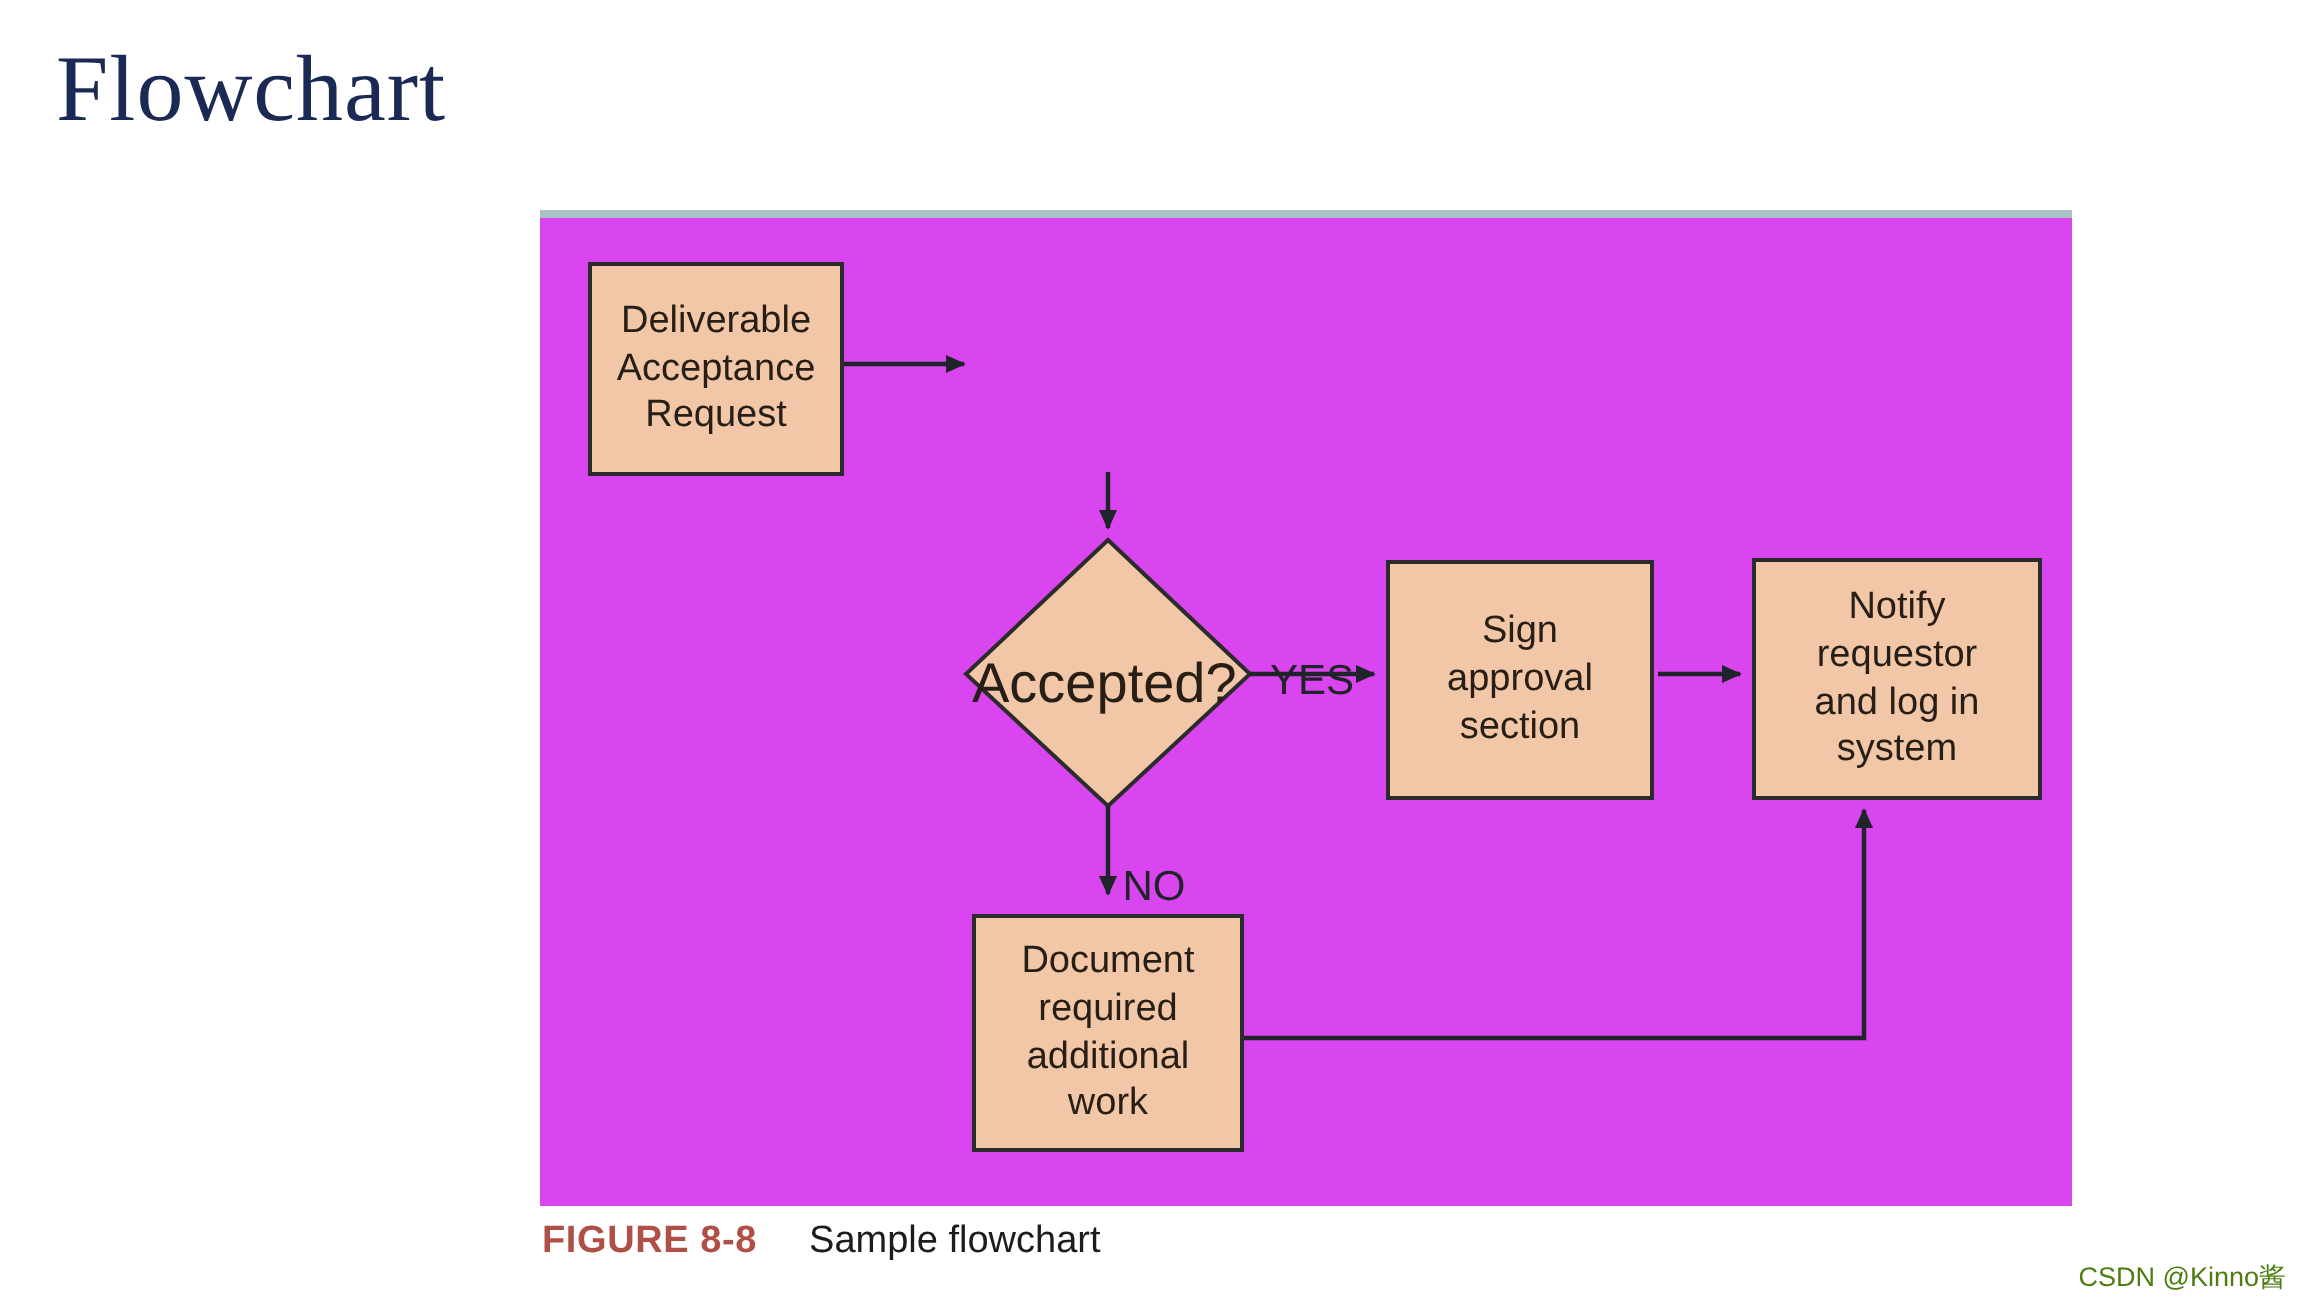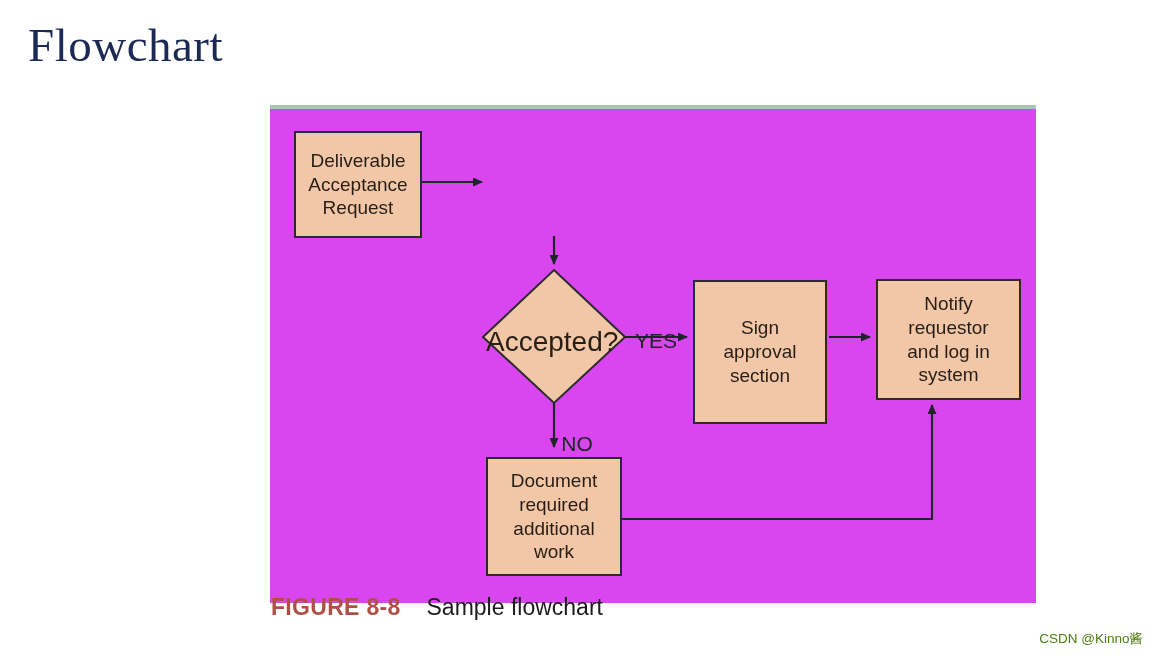--- a/index.html
+++ b/index.html
@@ -19,36 +19,36 @@
   .connectors{position:absolute;left:0;top:-4px;width:766px;height:498px;}
   .node{
     position:absolute;box-sizing:border-box;
     background:#f2c7a8;border:2px solid #2b2b2b;
     display:flex;align-items:center;justify-content:center;
     text-align:center;color:#271e15;font-size:19px;line-height:1.26;
     white-space:pre-line;
   }
   .node-deliverable{left:24px;top:22px;width:128px;height:107px;}
   .node-route{left:220px;top:23px;width:127px;height:106px;}
-  .node-sign{left:423px;top:171px;width:134px;height:144px;}
+  .node-sign{left:423px;top:171px;width:134px;height:120px;}
   .node-notify{left:606px;top:170px;width:145px;height:121px;}
   .node-document{left:216px;top:348px;width:136px;height:119px;}
   .diamond-label{
     position:absolute;left:216px;top:217px;width:140px;
     text-align:left;color:#271e15;font-size:28px;
   }
   .edge-label{
     position:absolute;color:#20242a;font-size:21px;font-weight:400;
     text-align:center;
     margin-top:18px;
   }
   .label-yes{left:362px;top:202px;width:48px;}
   .label-no{left:287px;top:305px;width:40px;}
   .caption{
-    position:absolute;left:271px;top:594px;font-size:23px;color:#1c1c1c;
+    position:absolute;left:271px;top:610px;font-size:19px;color:#1c1c1c;
     display:flex;align-items:baseline;
   }
   .caption-figure{color:#b04f46;font-weight:bold;letter-spacing:0.3px;}
   .caption-text{margin-left:26px;}
   .watermark{
     position:absolute;right:15px;top:630px;font-size:13.5px;color:#4d7c0f;
   }
 </style>
 </head>
 <body>

